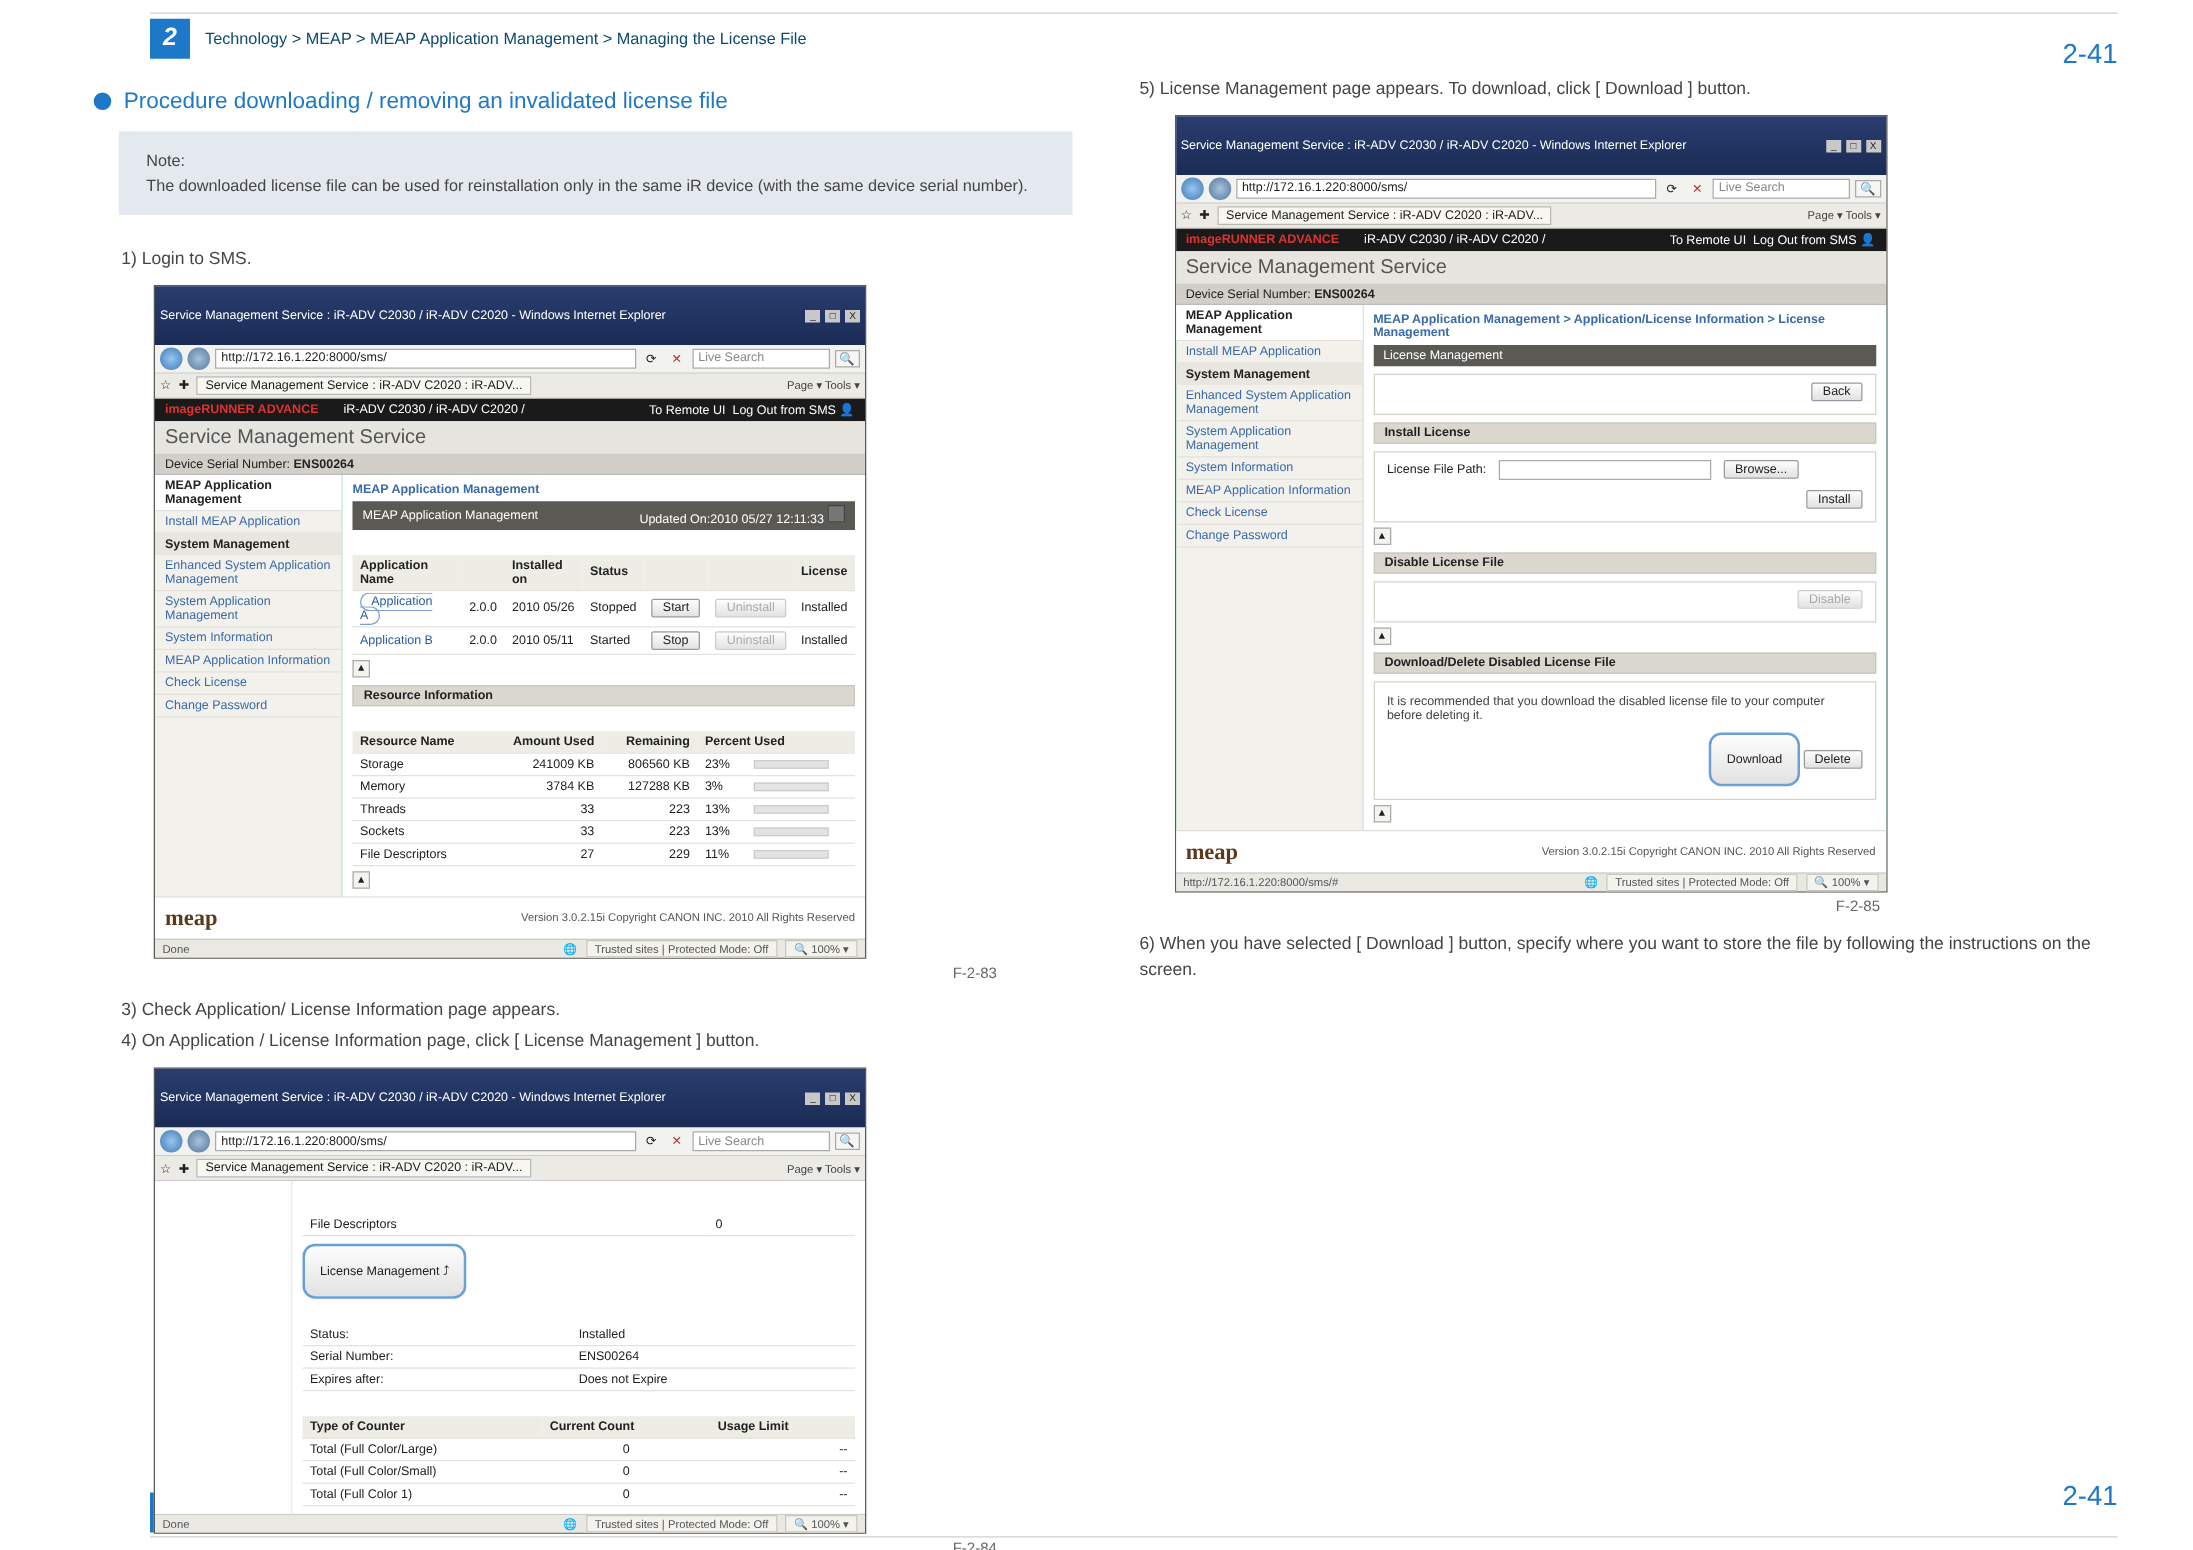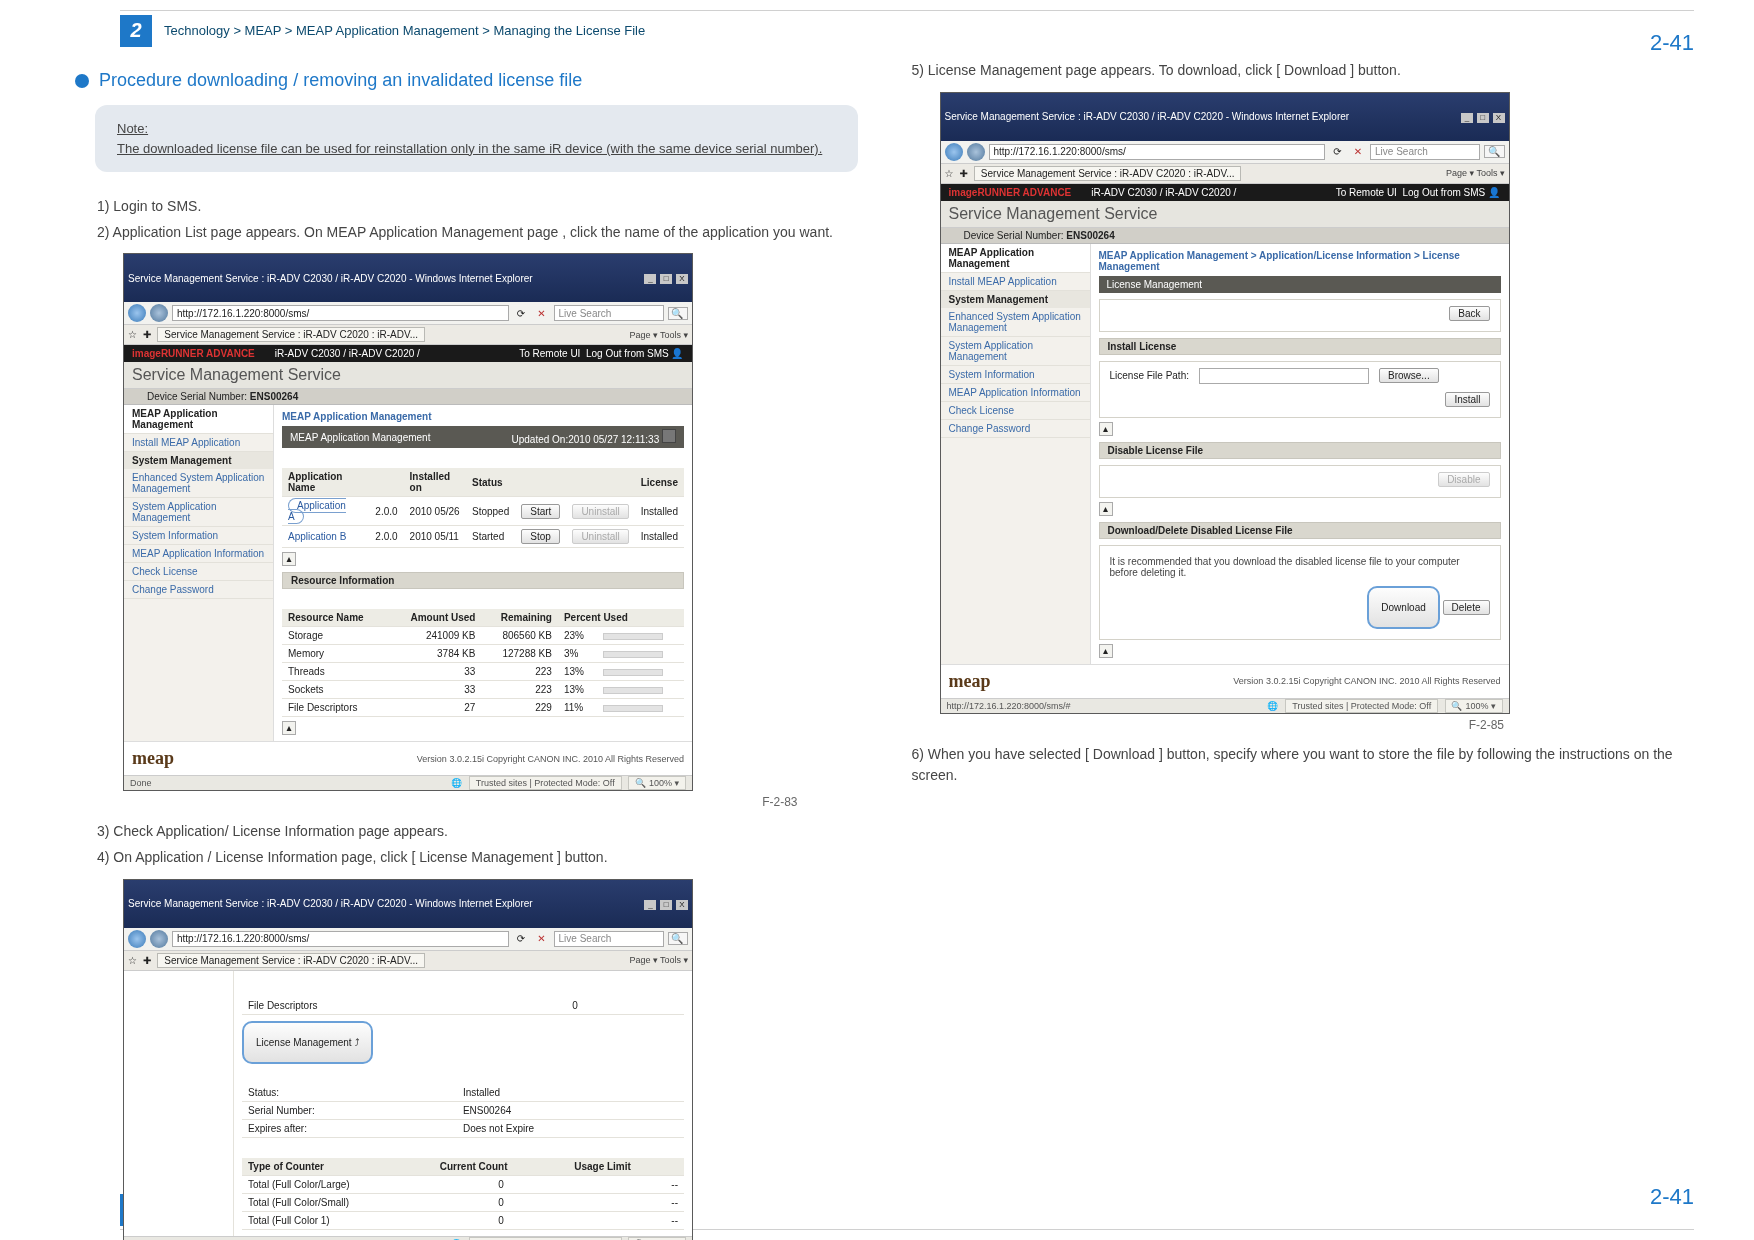--- a/index.html
+++ b/index.html
@@ -72,27 +72,26 @@
     gap: 10px;
   }
   .bullet-blue {
     width: 14px; height: 14px;
     border-radius: 50%;
     background: #1e78c8;
     display: inline-block;
   }
   .note-box {
     background: #e4e9ef;
-    border-radius: 12px;
+    border-radius: 0;
     padding: 14px 22px;
     margin: 0 0 24px 20px;
     font-size: 13px;
     color: #454545;
     line-height: 1.5;
-    text-decoration: underline;
   }
   .step { margin: 0 0 4px 22px; font-size: 14px; line-height: 1.55; color:#454545;}
   .fig-cap { text-align: right; font-size: 12px; color:#666; margin: 4px 60px 12px 0; }
 
   
   .ie-window {
     margin: 10px 0 0 48px;
     width: 570px;
     border: 1px solid #5a5a5a;
     font-size: 10px;
@@ -114,21 +113,21 @@
   .nav-circle { width:18px;height:18px;border-radius:50%;background:radial-gradient(#9bc5ee,#3a7ab8);display:inline-block;}
   .addr { flex:1; background:#fff; border:1px solid #aaa; padding:1px 4px; font-size:10px; height:16px; display:flex; align-items:center;}
   .search-box { width:110px; background:#fff; border:1px solid #aaa; padding:1px 4px; font-size:10px; height:16px; display:flex; align-items:center; color:#888;}
   .ie-tabs { background:#eceae4; padding:2px 4px; display:flex; align-items:center; gap:6px; border-bottom:1px solid #ccc; font-size:10px;}
   .tab-chip { border:1px solid #b9b9b4; background:#f7f6f1; padding:1px 6px;}
   .tools { margin-left:auto; color:#444; font-size:9px;}
 
   .black-band { background:#1a1a1a; color:#fff; padding:3px 8px; display:flex; align-items:center; font-size:10px;}
   .black-band .right { margin-left:auto; font-size:10px;}
   .sms-h { background:#e6e5df; padding:4px 8px; font-size:16px; color:#555; border-bottom:1px solid #ccc;}
-  .serial-row { background:#d1cfc8; padding:2px 23px; font-size:10px; border-bottom:1px solid #bbb;}
+  .serial-row { background:#d1cfc8; padding:2px 8px; font-size:10px; border-bottom:1px solid #bbb;}
   .sms-body { display:flex; background:#14b8a6;}
   .sidebar { width:150px; background:#f3f1ec; border-right:1px solid #ddd; font-size:10px;}
   .sb-item { padding:3px 8px; border-bottom:1px solid #e3e1da; color:#3a6aa8;}
   .sb-item.sel { background:#fff; color:#222; font-weight:bold;}
   .sb-head { padding:3px 8px; font-weight:bold; color:#222; background:#e8e6df;}
   .main-pane { flex:1; padding:6px 8px; background:#fff;}
   .crumb { font-size:10px; color:#3a6aa8; margin-bottom:4px;font-weight:bold;}
   .darkbar { background:#5a5953; color:#fff; padding:3px 8px; font-size:10px; display:flex; justify-content:space-between; align-items:center;}
   .refresh-ico{width:14px;height:14px;background:#777;border:1px solid #444;display:inline-block;}
   .tbl { width:100%; border-collapse:collapse; font-size:10px; margin-top:20px;}
@@ -179,21 +178,20 @@
     <div class="section-title">
       <span class="bullet-blue"></span>
       <span>Procedure downloading / removing an invalidated license file</span>
     </div>
     <div class="note-box">
       <div>Note:</div>
       <div>The downloaded license file can be used for reinstallation only in the same iR device (with the same device serial number).</div>
     </div>
 
     <div class="step">1) Login to SMS.</div>
-    <div class="step">2) Application List page appears. On MEAP Application Management page , click the name of the application you want.</div>
 
     <div class="ie-window">
       <div class="ie-titlebar">
         <span>Service Management Service : iR-ADV C2030 / iR-ADV C2020 - Windows Internet Explorer</span>
         <span class="tb-btns">
           <span>_</span>
           <span>□</span>
           <span>X</span>
         </span>
       </div>

